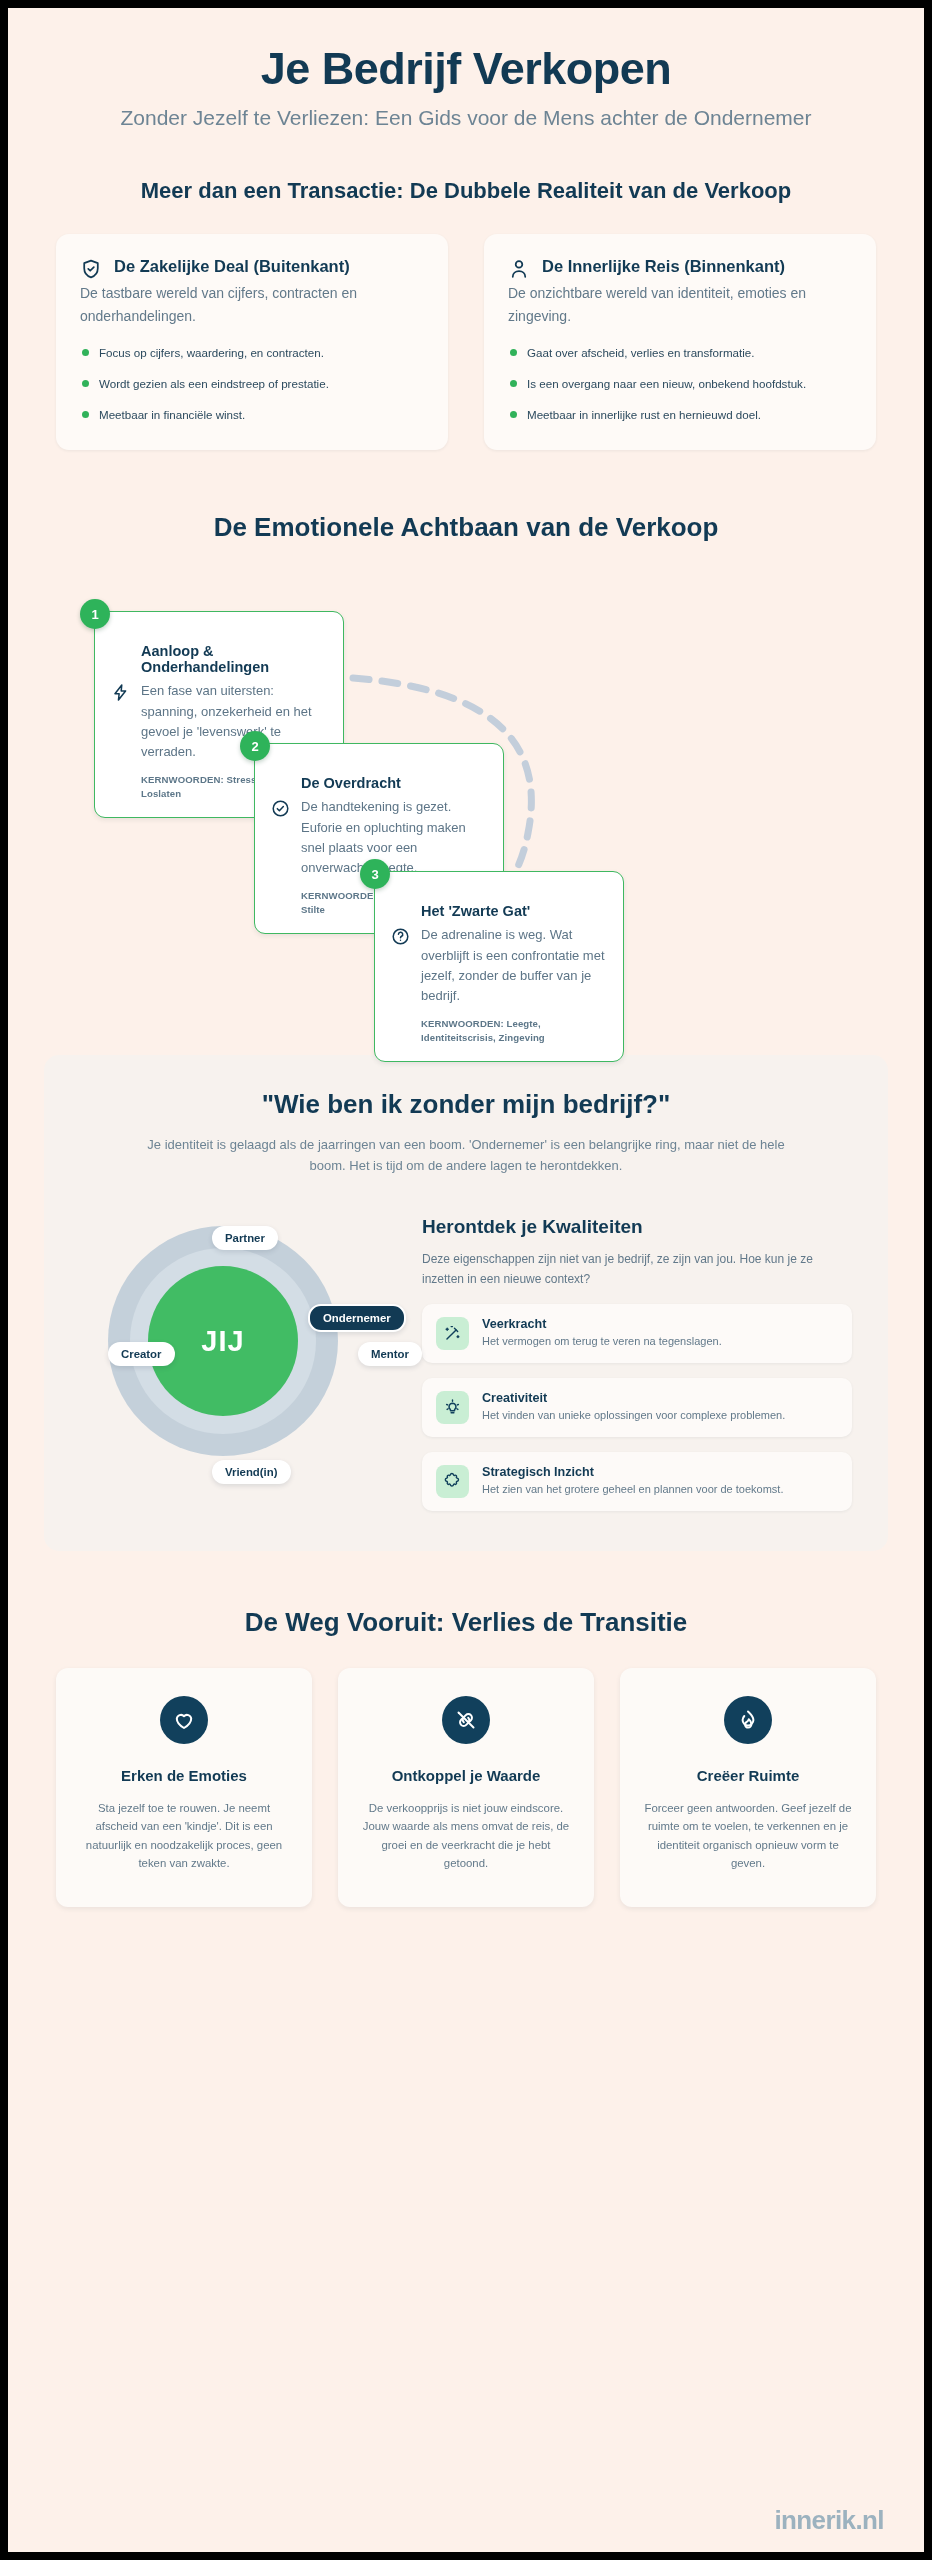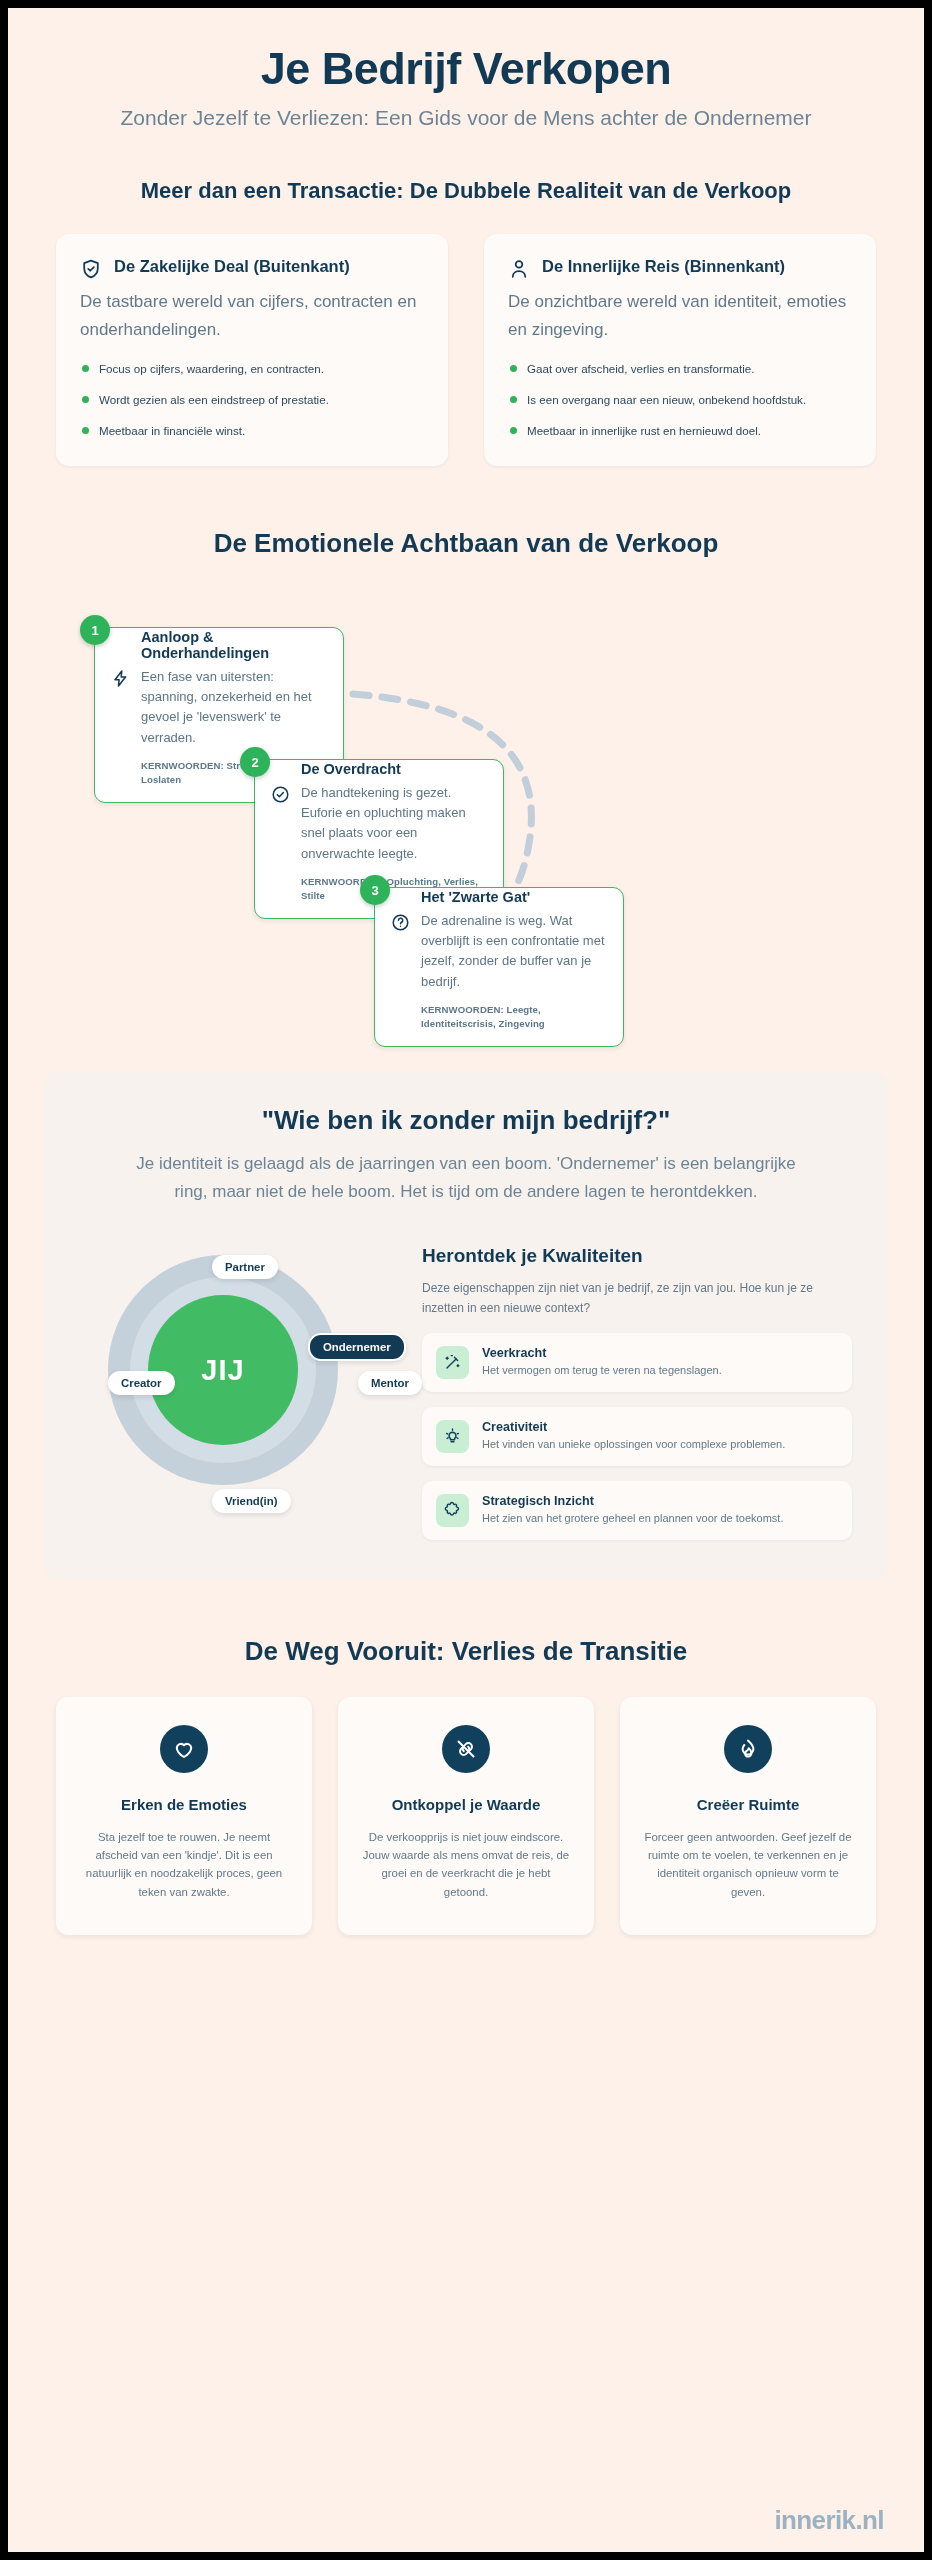--- a/index.html
+++ b/index.html
@@ -77,22 +77,22 @@
     gap: 12px;
   }
   .dual-head .ic { flex: 0 0 auto; margin-top: 2px; }
   .dual-head h3 {
     font-size: 16.5px;
     font-weight: bold;
     color: #123a54;
     line-height: 1.25;
   }
   .dual-lead {
-    margin-top: 8px;
-    font-size: 17px;
+    margin-top: 2px;
+    font-size: 14px;
     color: #62798a;
     line-height: 1.62;
   }
   .dual-list { margin-top: 17px; list-style: none; }
   .dual-list li {
     position: relative;
     padding-left: 19px;
     margin-bottom: 13px;
     font-size: 11.6px;
     color: #2c4a5e;
@@ -114,21 +114,21 @@
     position: relative;
     margin-top: 40px;
     height: 420px;
   }
   .tl-svg { position: absolute; inset: 0; }
   .tl-card {
     position: absolute;
     background: #ffffff;
     border: 1.4px solid #3fb861;
     border-radius: 11px;
-    padding: 1px 18px 16px 16px;
+    padding: 31px 18px 16px 16px;
     box-shadow: 0 2px 5px rgba(30,60,50,0.09);
   }
   .tl-card h4 {
     font-size: 14.5px;
     font-weight: bold;
     color: #123a54;
     margin-left: 30px;
     margin-bottom: 6px;
   }
   .tl-body { display: flex; gap: 11px; align-items: flex-start; }
@@ -174,21 +174,21 @@
   .identity {
     margin: 52px 36px 0;
     background: #f7f2ee;
     border-radius: 15px;
     padding: 34px 36px 40px;
   }
   .identity .lead {
     margin: 14px auto 0;
     max-width: 660px;
     text-align: center;
-    font-size: 17px;
+    font-size: 13px;
     color: #6d8494;
     line-height: 1.62;
   }
   .identity-grid {
     margin-top: 36px;
     display: flex;
     gap: 22px;
     align-items: flex-start;
   }
   .rings-col {

